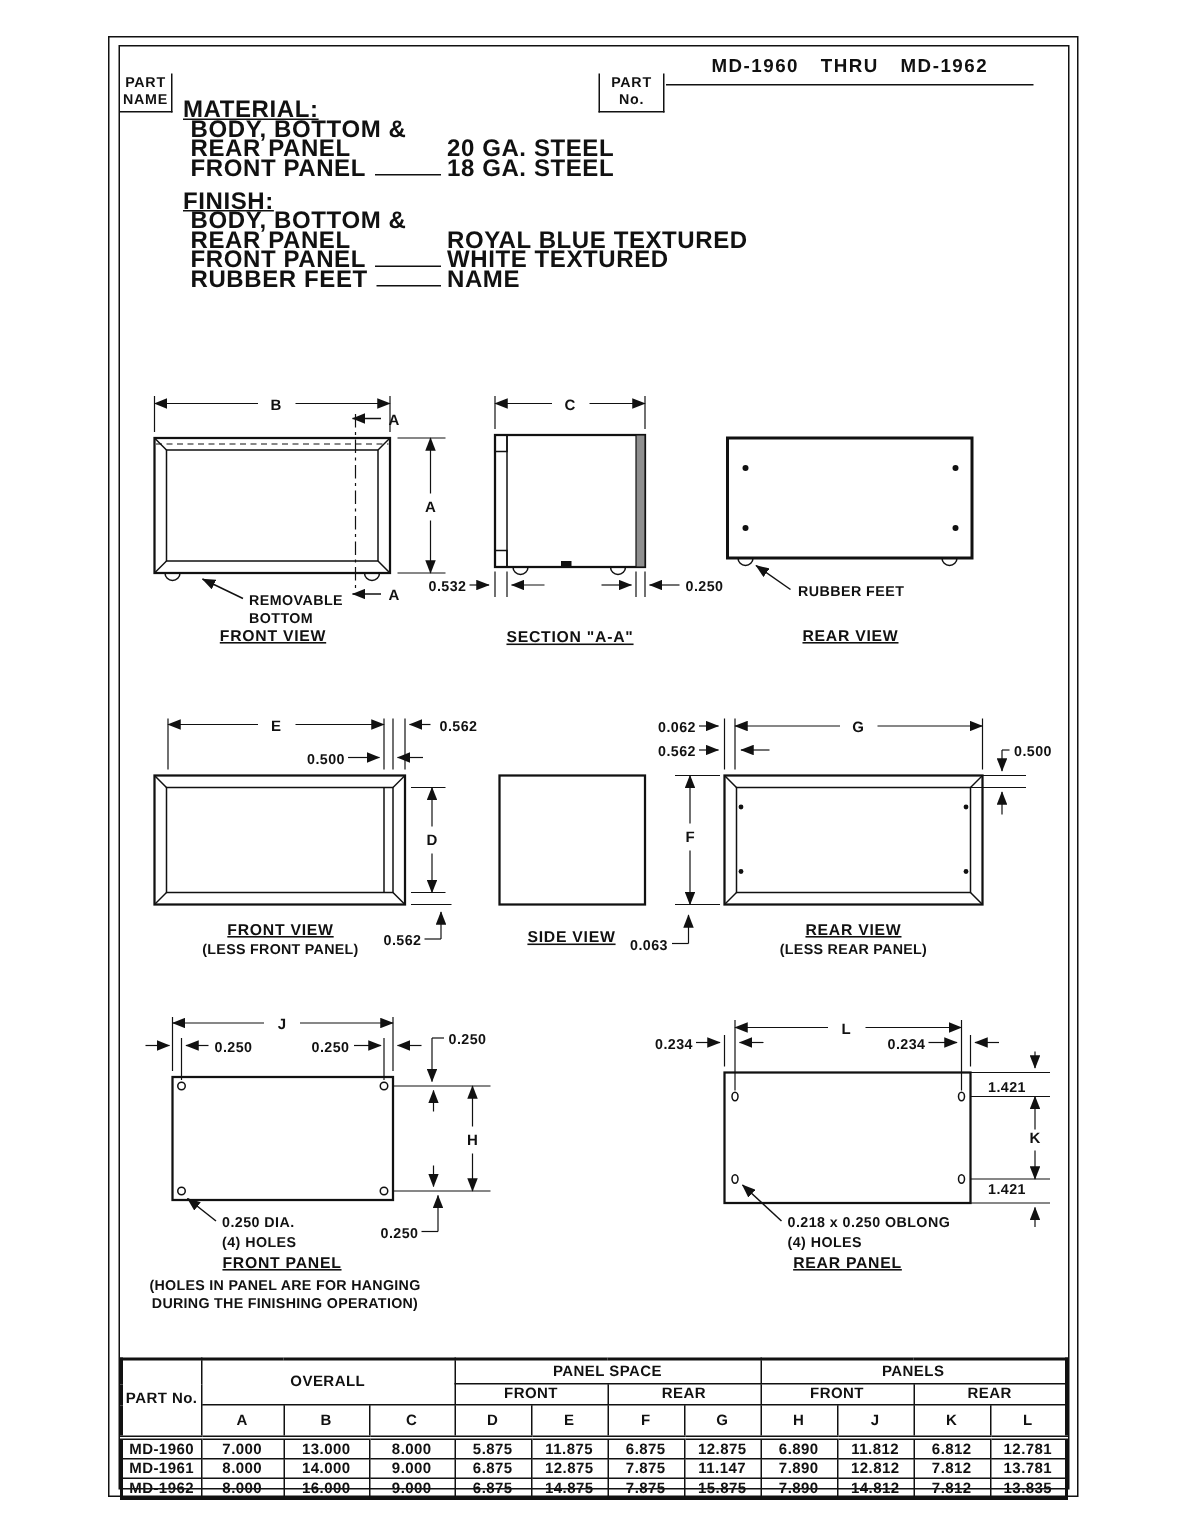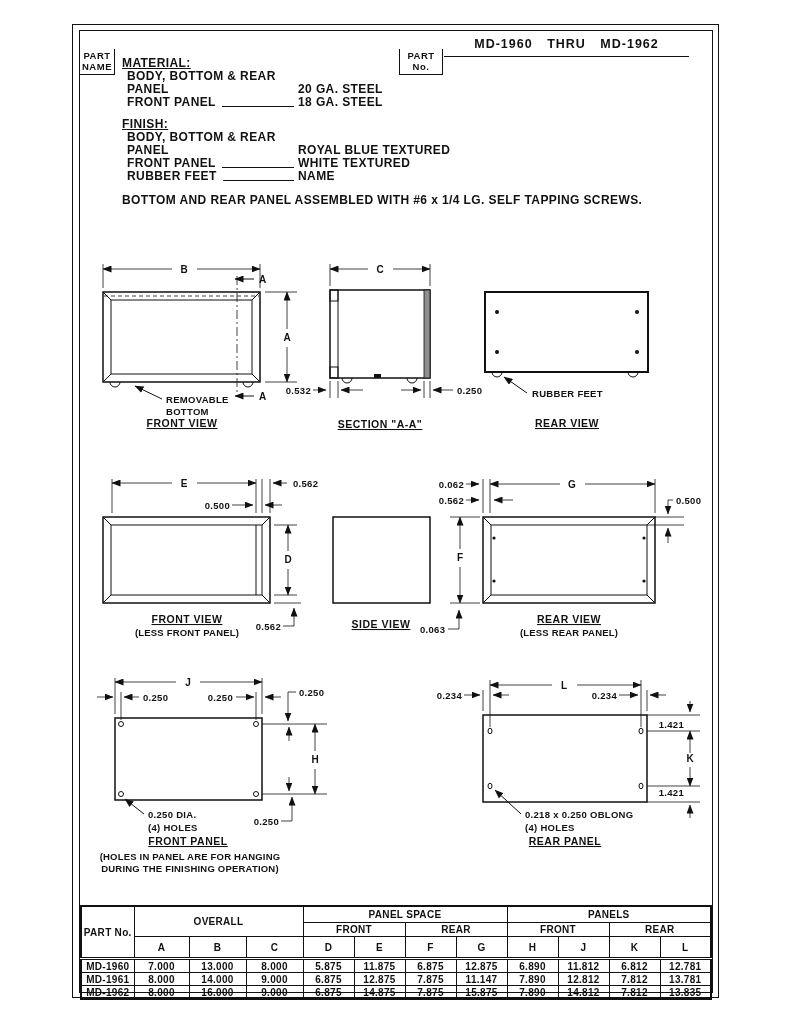--- a/index.html
+++ b/index.html
@@ -10,21 +10,21 @@
   .abs { position:absolute; }
   
   .outer-frame { left:72px; top:24px; width:645px; height:972px; border:1.5px solid #111; }
   .inner-frame { left:79px; top:30px; width:632px; height:961px; border:1px solid #111; }
   
   .hd { box-sizing:border-box; font-weight:bold; display:flex; align-items:center; justify-content:center; }
   .hd-small { font-size:9.5px; line-height:10.5px; text-align:center; letter-spacing:0.5px;margin-top:18px; }
   .hd-big { font-size:12.5px; letter-spacing:2px; word-spacing:6px; }
   .hd-no  { font-size:12.5px; letter-spacing:1px; word-spacing:10px; }
   
-  .spec { left:122px; top:57px; width:570px; font-size:12px; font-weight:bold; letter-spacing:0.4px; }
+  .spec { left:122px; top:67px; width:570px; font-size:16px; font-weight:bold; letter-spacing:0.4px; }
   .spec-heading { text-decoration:underline; line-height:13px; }
   .spec-row { display:flex; align-items:flex-end; line-height:13px; padding-left:5px; }
   .spec-left { width:171px; display:flex; align-items:flex-end; }
   .spec-leader { flex:1; border-bottom:1px solid #111; margin:0 4px 2px 6px; }
   .spec-value { white-space:pre; }
   .spec-gap { height:9px; }
   .spec-note { margin-top:11px; line-height:13px; }
   
   svg text { font-family:"Liberation Sans", sans-serif; font-weight:bold; fill:#111; }
   .dt { font-size:9.5px; letter-spacing:0.3px; }
@@ -98,21 +98,20 @@
         </div>
       <span class="spec-value">WHITE TEXTURED</span>
     </div>
     <div class="spec-row">
       <div class="spec-left">
           <span class="spec-label">RUBBER FEET</span>
         <span class="spec-leader"></span>
         </div>
       <span class="spec-value">NAME</span>
     </div>
-    <div class="spec-note">BOTTOM AND REAR PANEL ASSEMBLED WITH #6 x 1/4 LG. SELF TAPPING SCREWS.</div>
   </div>
 
   <svg class="abs" style="left:0;top:0;" width="791" height="1024" viewBox="0 0 791 1024">
     <defs>
       <marker id="mE" markerWidth="9" markerHeight="7" refX="8.5" refY="3.5" orient="auto" markerUnits="userSpaceOnUse">
         <path d="M0,0L9,3.5L0,7Z" fill="#111"></path>
       </marker>
       <marker id="mS" markerWidth="9" markerHeight="7" refX="0.5" refY="3.5" orient="auto" markerUnits="userSpaceOnUse">
         <path d="M9,0L0,3.5L9,7Z" fill="#111"></path>
       </marker>

